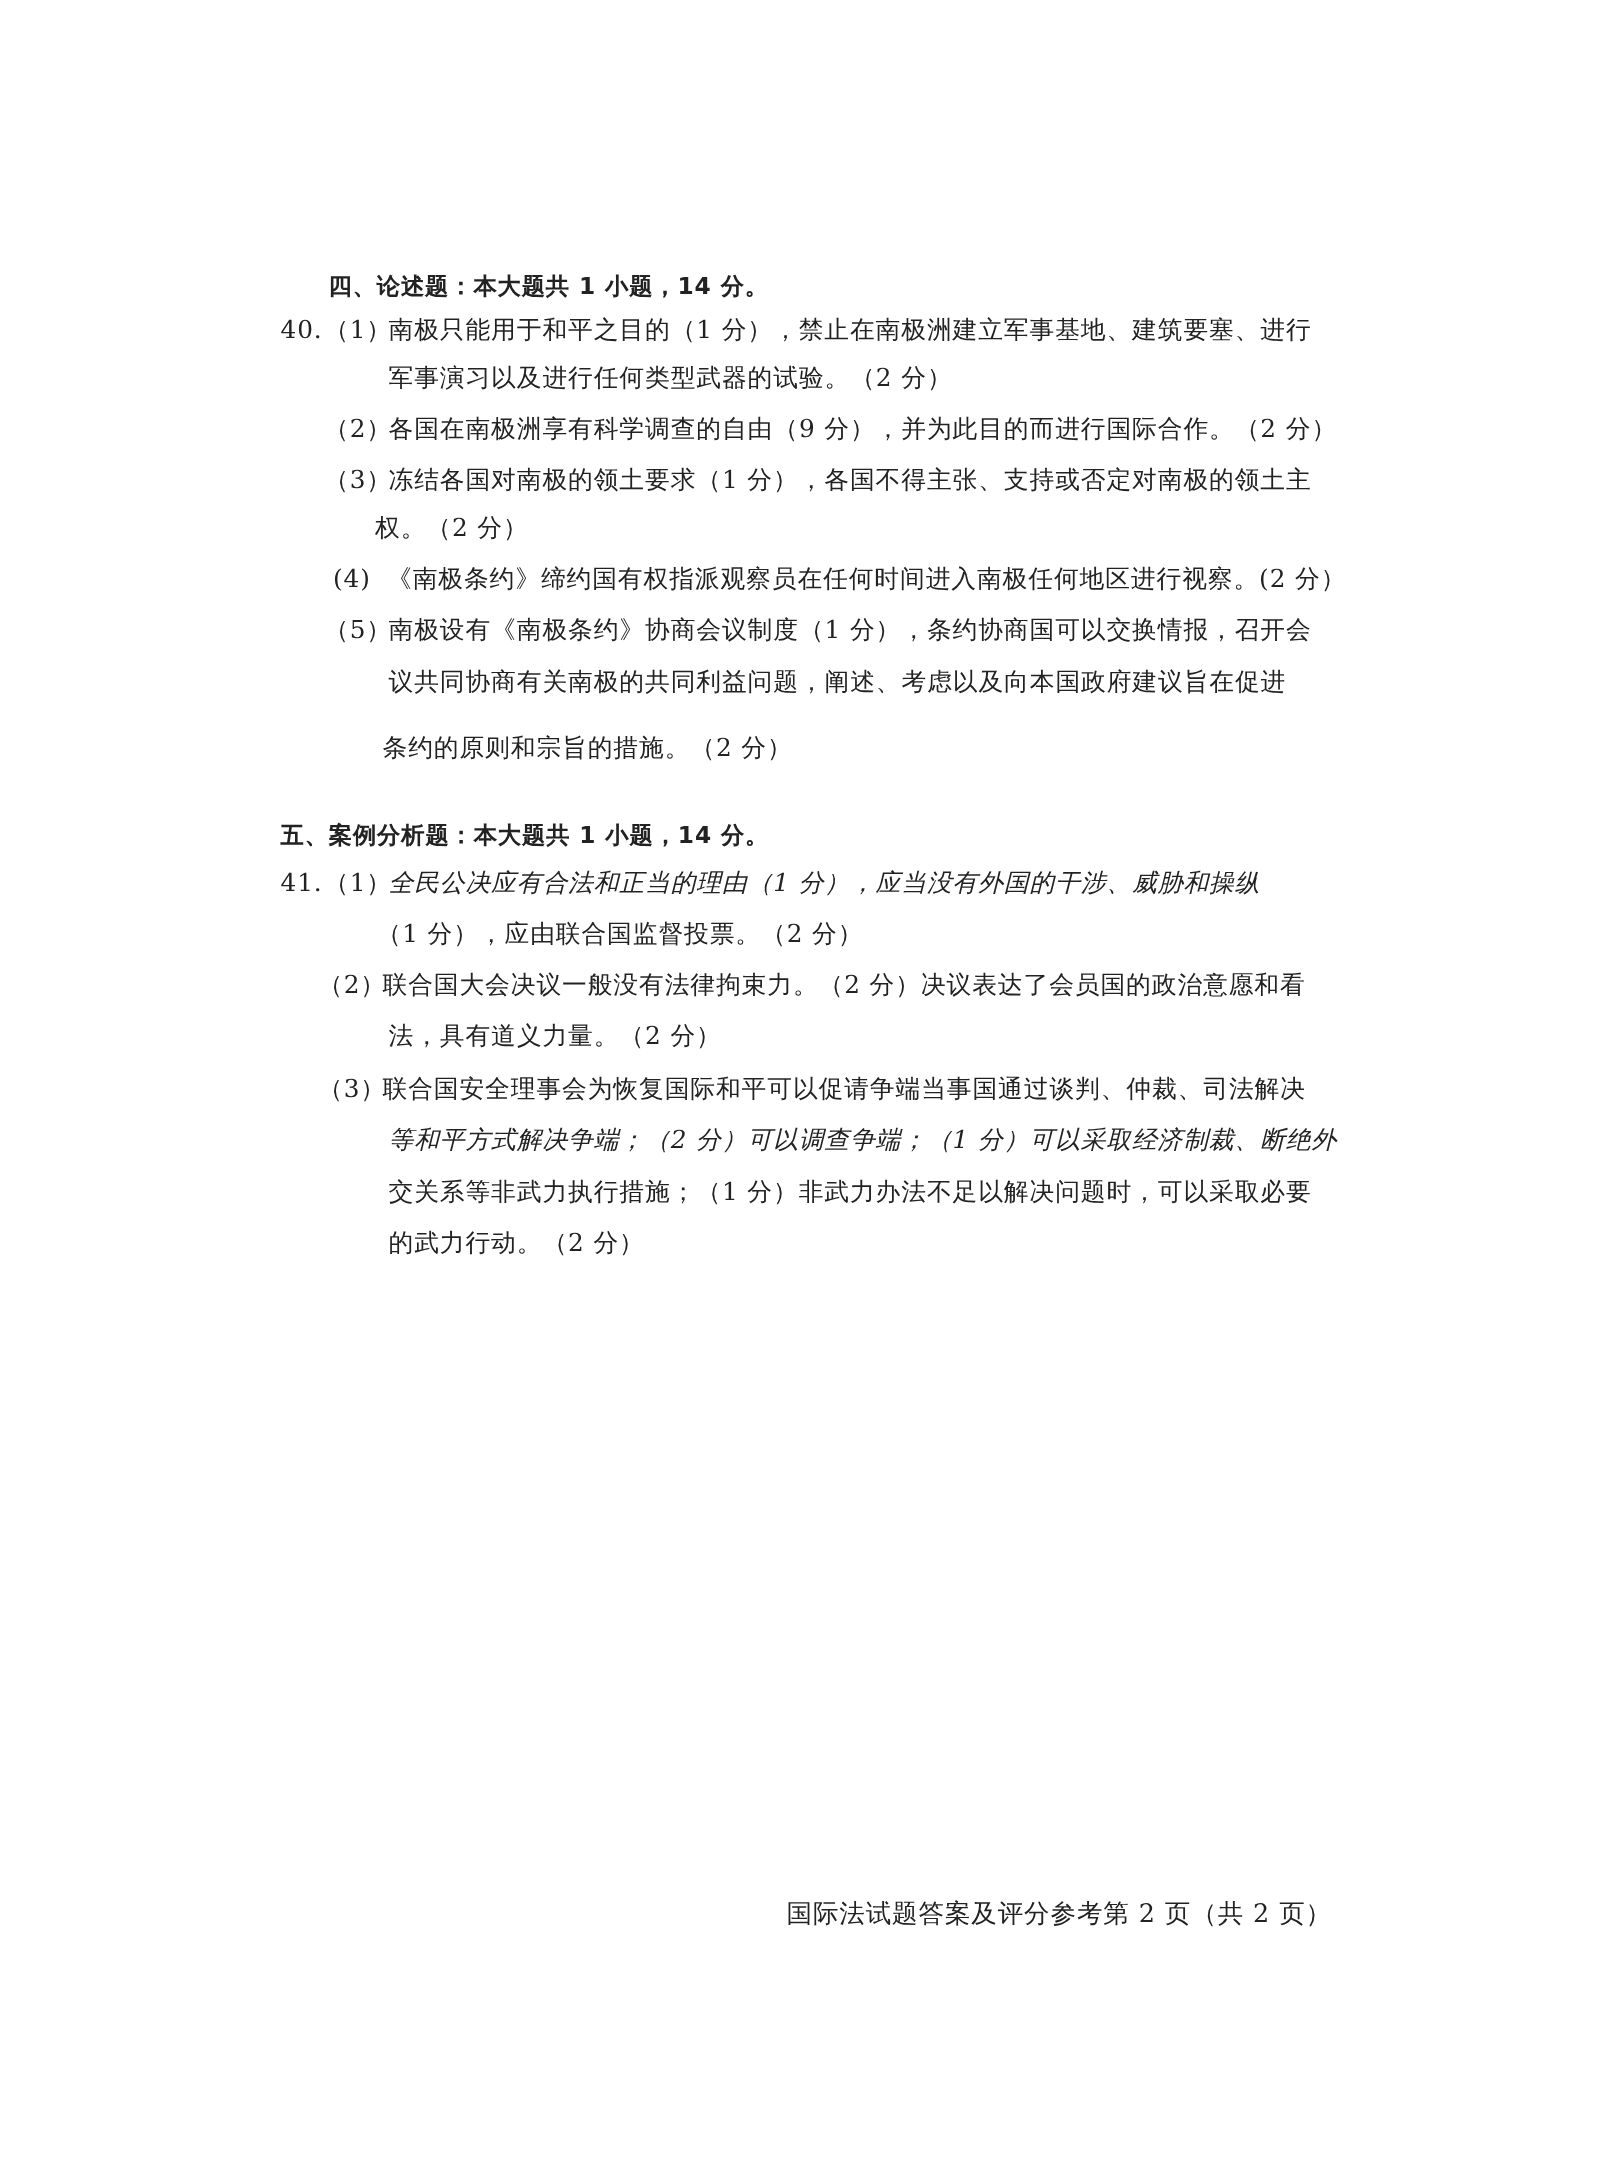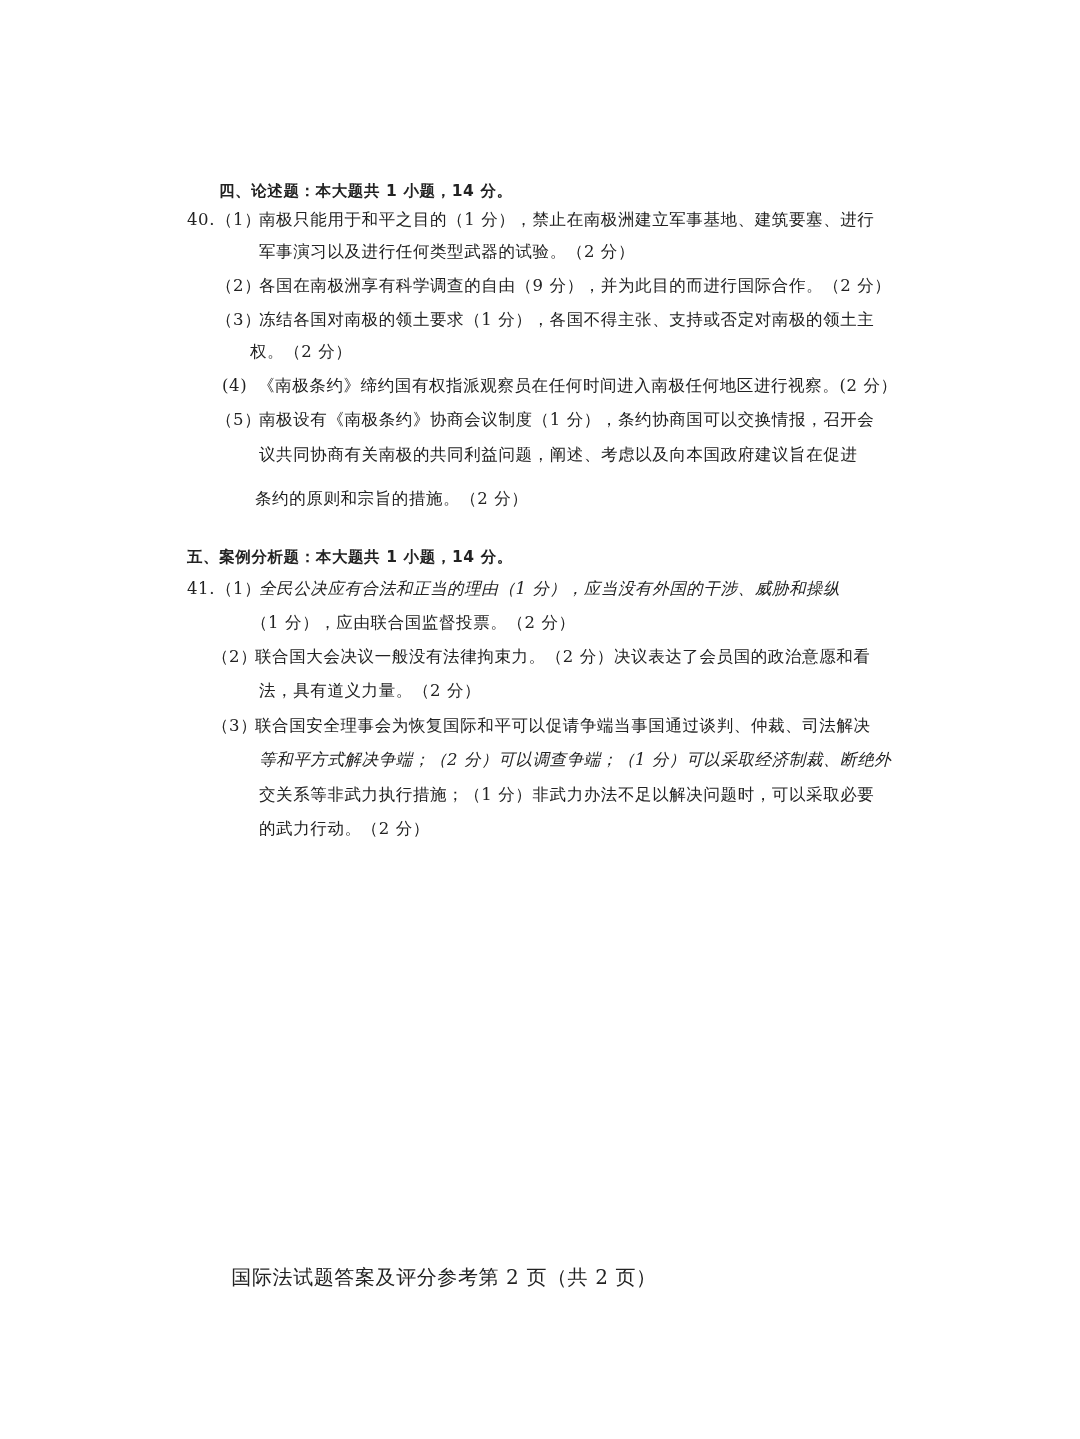--- a/index.html
+++ b/index.html
@@ -1,20 +1,20 @@
 <!DOCTYPE html>
 <html><head>
 <meta charset="utf-8">
 <style>
   html, body { margin: 0; padding: 0; background: #ffffff; }
   body { width: 1080px; height: 1439px; position: relative; overflow: hidden;
          font-family: "DejaVu Serif", "Liberation Serif", serif; color: #222222; }
   .line { position: absolute; white-space: nowrap; font-size: 16.5px; line-height: 20px; letter-spacing: 0.6px; }
   .bold { font-weight: bold; font-family: "DejaVu Sans", "Liberation Sans", sans-serif; font-size: 15.5px; }
-  .footer { position: absolute; left: 0; width: 888px; text-align: center; top: 1264px; font-size: 20px; letter-spacing: 0.6px; }
+  .footer { position: absolute; left: 0; width: 888px; text-align: right; top: 1264px; font-size: 17px; letter-spacing: 0.6px; }
 </style>
 </head>
 <body>
 
 <div>
 
   <div class="line bold" style="left:187px; top:181px;margin-left:32px;">四、论述题：本大题共 1 小题，14 分。</div>
 
   <div class="line" style="left:187px; top:210px;">40.</div>
   <div class="line" style="left:216px; top:210px;">（1）</div>

